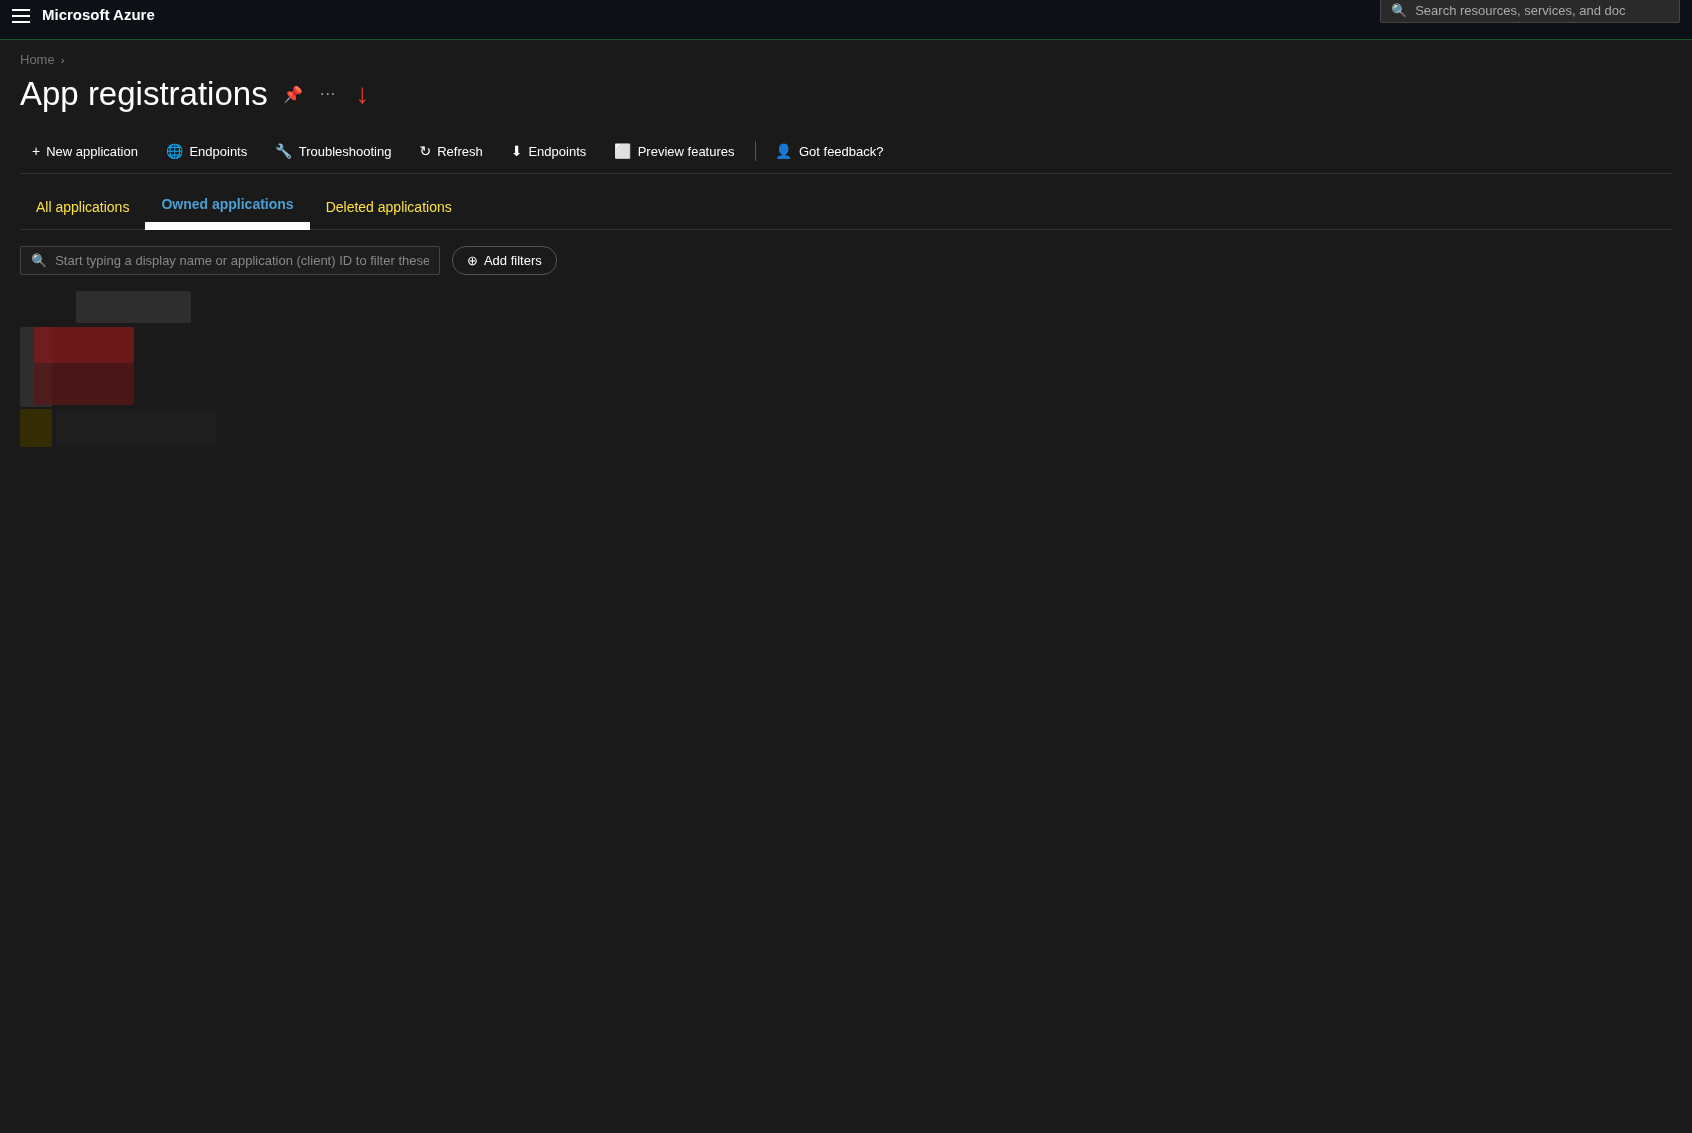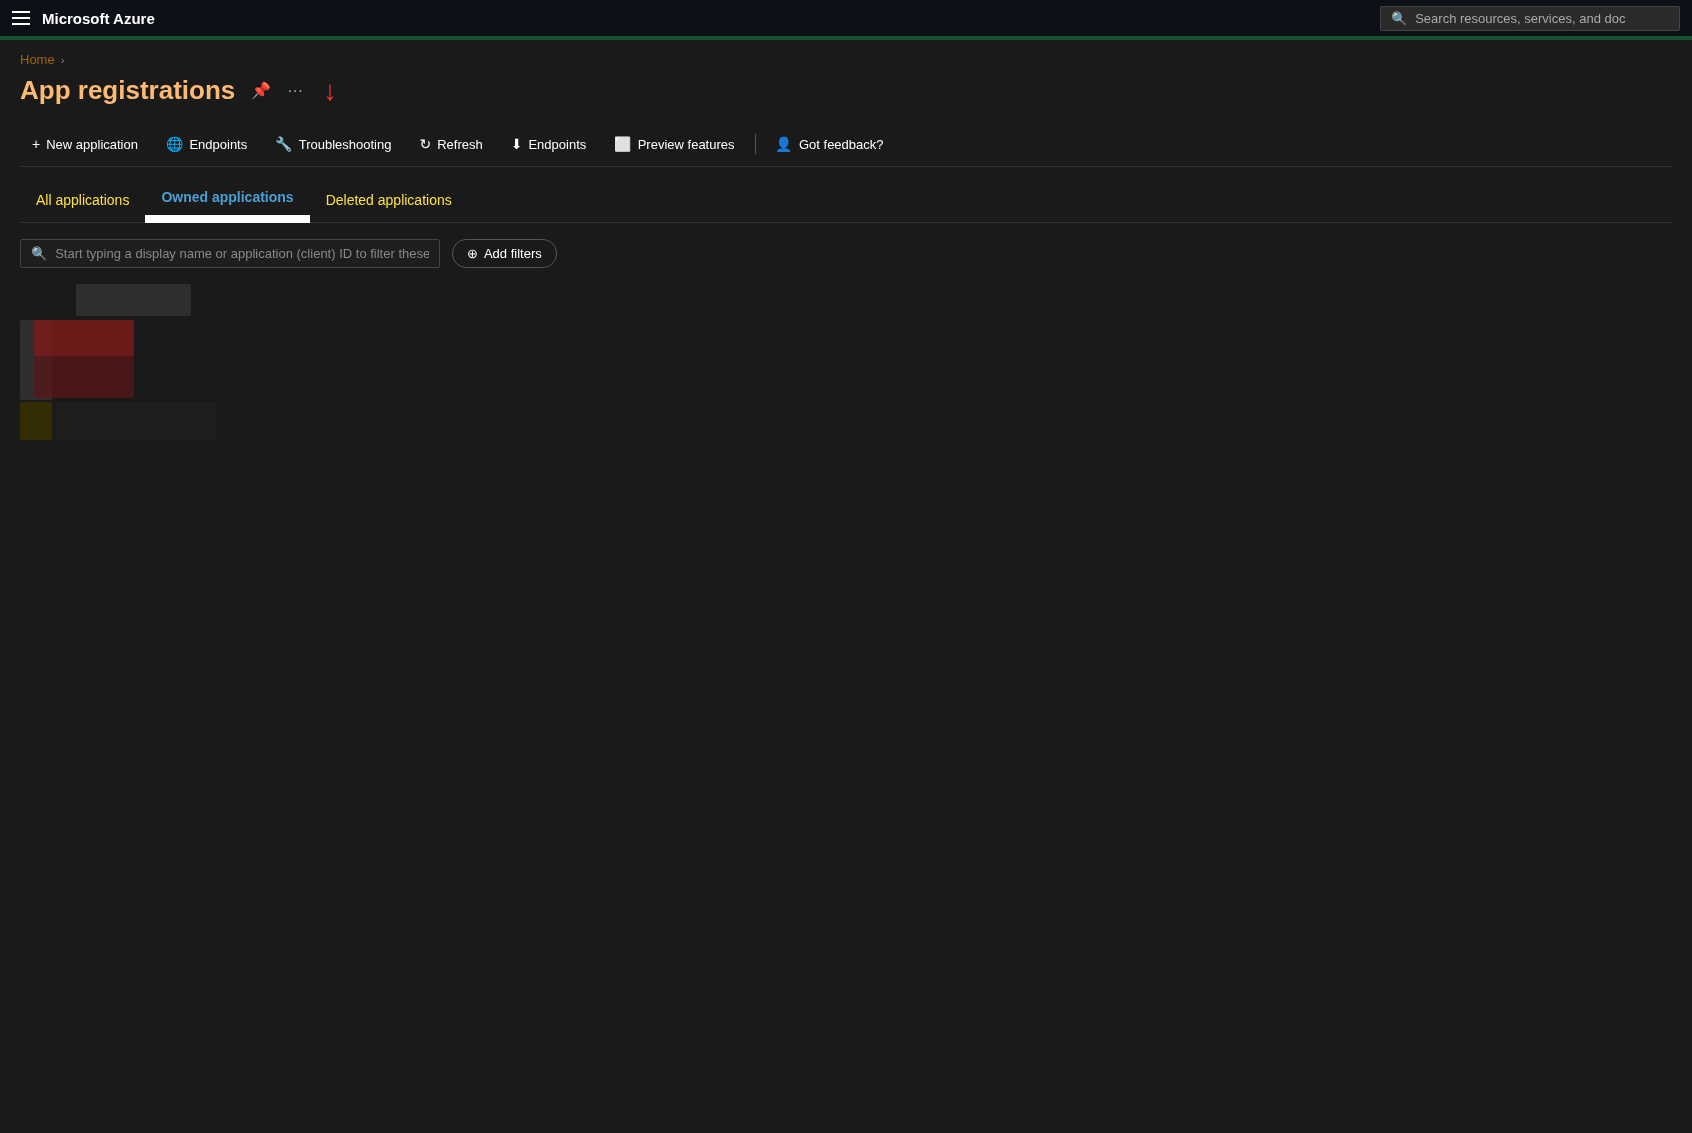--- a/index.html
+++ b/index.html
@@ -16,24 +16,24 @@
       width: 1692px;
       min-height: 1133px;
       overflow-x: hidden;
     }
 
     
     .top-bar {
       background-color: #0d1117;
       height: 40px;
       display: flex;
-      align-items: center;
-      padding: 8px 12px;
+      align-items: flex-end;
+      padding: 16px 12px;
       gap: 12px;
-      border-bottom: 4px solid #14532d;
+      border-bottom: 1px solid #14532d;
     }
 
     .hamburger-icon {
       display: flex;
       flex-direction: column;
       gap: 4px;
       cursor: pointer;
     }
 
     .hamburger-icon span {
@@ -80,42 +80,42 @@
     
     .breadcrumb {
       display: flex;
       align-items: center;
       gap: 6px;
       margin-bottom: 8px;
       font-size: 13px;
     }
 
     .breadcrumb-home {
-      color: #a16207;
+      color: #737373;
       cursor: pointer;
       text-decoration: none;
     }
 
     .breadcrumb-separator {
       color: #888;
       font-size: 11px;
     }
 
     
     .page-header {
       display: flex;
       align-items: center;
       gap: 12px;
       margin-bottom: 16px;
     }
 
     .page-title {
-      font-size: 26px;
-      font-weight: 700;
-      color: #fdba74;
+      font-size: 33px;
+      font-weight: 400;
+      color: #ffffff;
     }
 
     .header-actions {
       display: flex;
       align-items: center;
       gap: 8px;
     }
 
     .pin-icon {
       color: #aaa;

